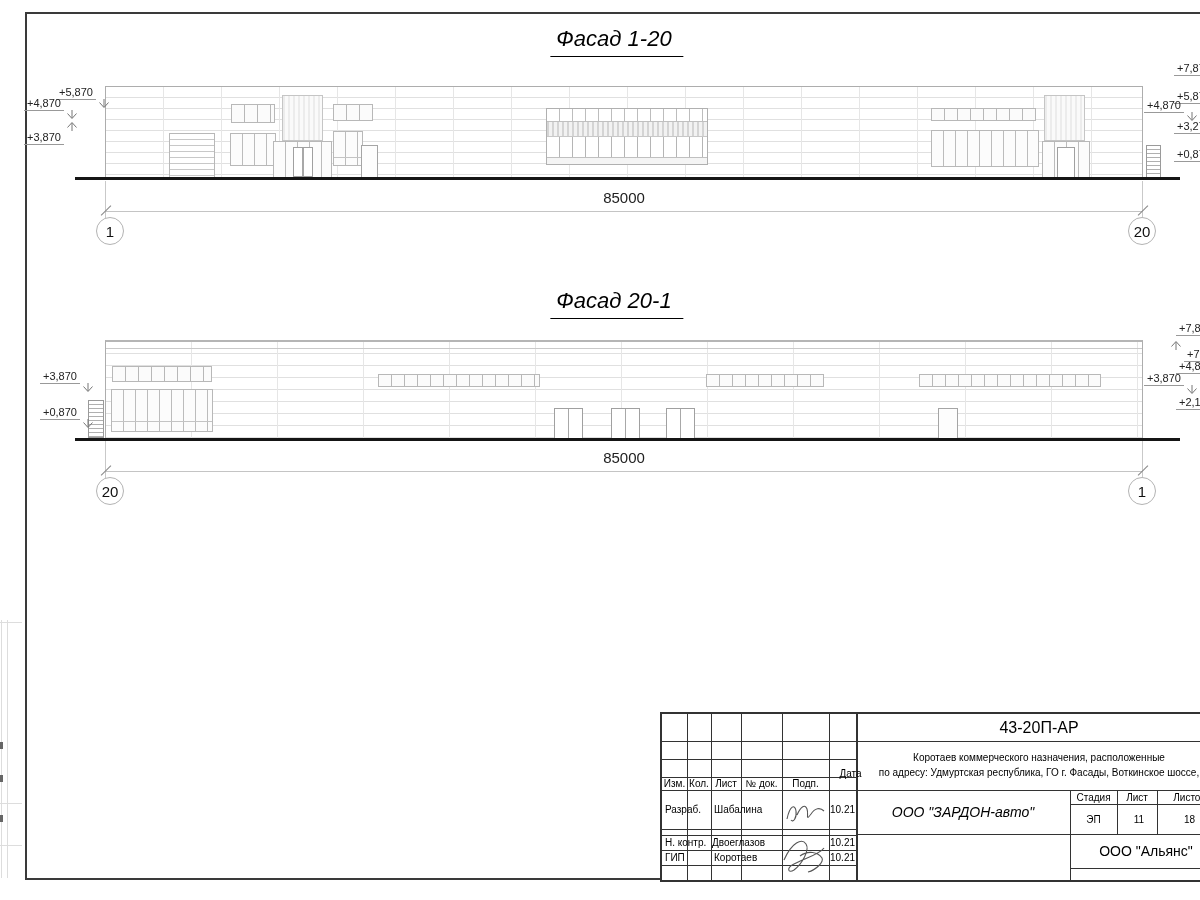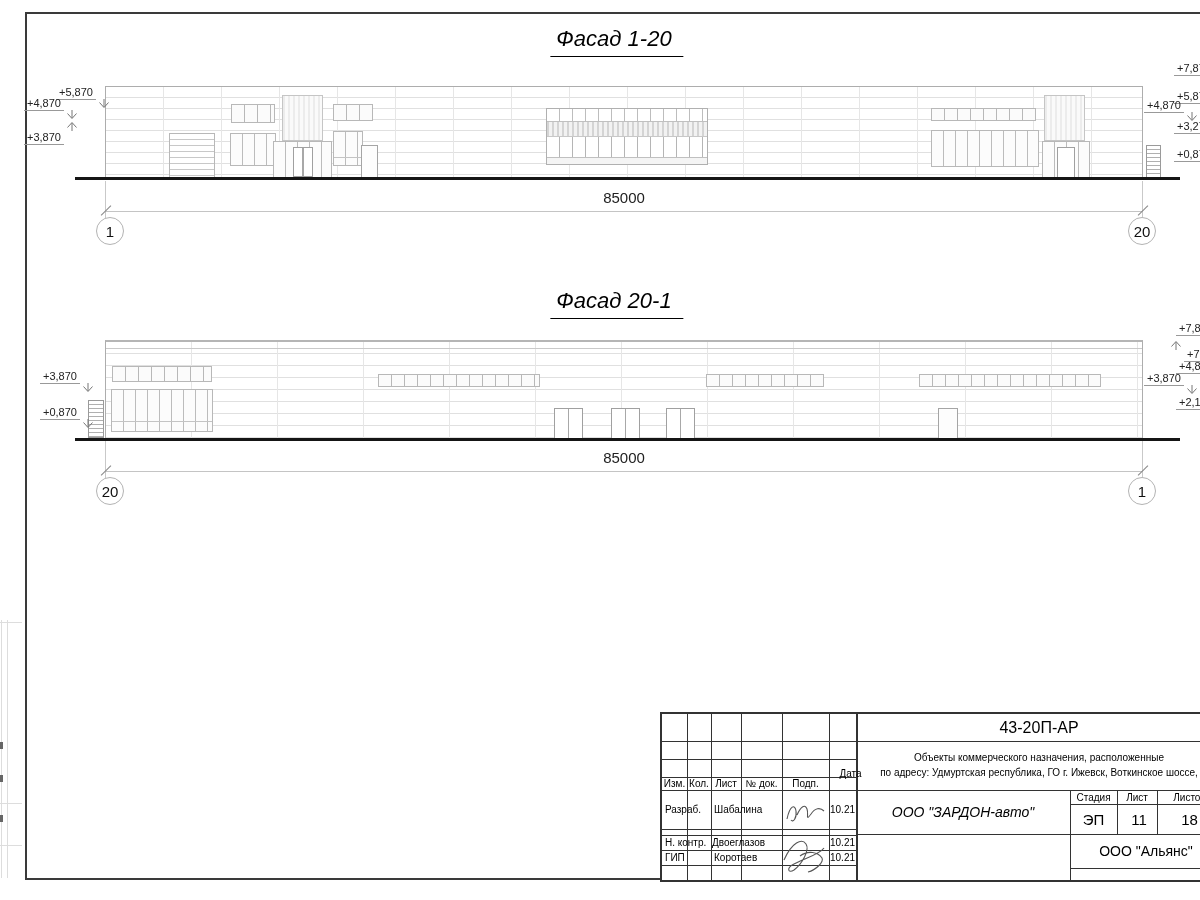--- a/index.html
+++ b/index.html
@@ -58,21 +58,21 @@
       border-left:2px solid #333;border-top:2px solid #333;border-bottom:2px solid #333;background:#fff;}
   .tl-h{position:absolute;height:1px;background:#333;}
   .tl-v{position:absolute;width:1px;background:#333;}
   .tl-v.main{width:2px;}
   .tl-cell{position:absolute;display:flex;align-items:center;justify-content:center;color:#000;text-align:center;}
   .tl-cell.left{justify-content:flex-start;padding-left:3px;box-sizing:border-box;}
   .tb-code{font-size:16px;}
   .tb-desc{font-size:10px;line-height:1.45;flex-direction:column;}
   .tb-company{font-size:14px;font-style:italic;}
   .tb-small{font-size:10px;}
-  .tb-val{font-size:15px;}
+  .tb-val{font-size:10px;}
   .tb-doc{font-size:11px;}
   .tb-contr{font-size:14px;}
   .sig{position:absolute;}
   .sig path{stroke:#555;stroke-width:1.1;fill:none;}
 </style>
 </head>
 <body>
 
 <div class="frame-line" style="left:25px;top:12px;width:1175px;height:2px;"></div>
 <div class="frame-line" style="left:25px;top:12px;width:2px;height:868px;"></div>
@@ -259,22 +259,22 @@
   <div class="tl-h" style="left:0;top:45px;width:194px;"></div>
   <div class="tl-h" style="left:0;top:63px;width:194px;"></div>
   <div class="tl-h" style="left:0;top:76px;width:194px;"></div>
   <div class="tl-h" style="left:0;top:115px;width:194px;"></div>
   <div class="tl-h" style="left:0;top:121px;width:194px;"></div>
   <div class="tl-h" style="left:0;top:136px;width:194px;"></div>
   <div class="tl-h" style="left:0;top:151px;width:194px;"></div>
 
   <div class="tl-cell tb-code" style="left:194px;top:0;width:366px;height:27px;">43-20П-АР</div>
   <div class="tl-cell tb-desc" style="left:194px;top:27px;width:366px;height:49px;">
-    <div>Объекты коммерческого назначения, расположенные</div>
-    <div>по адресу: Удмуртская республика, ГО г. Ижевск, Воткинское шоссе,</div>
+    <div>Коротаев коммерческого назначения, расположенные</div>
+    <div>по адресу: Удмуртская республика, ГО г. Фасады, Воткинское шоссе,</div>
   </div>
   <div class="tl-cell tb-company" style="left:194px;top:76px;width:214px;height:44px;">ООО "ЗАРДОН-авто"</div>
   <div class="tl-cell tb-small" style="left:408px;top:76px;width:47px;height:14px;">Стадия</div>
   <div class="tl-cell tb-small" style="left:455px;top:76px;width:40px;height:14px;">Лист</div>
   <div class="tl-cell tb-small" style="left:495px;top:76px;width:65px;height:14px;">Листов</div>
   <div class="tl-cell tb-val" style="left:408px;top:90px;width:47px;height:30px;">ЭП</div>
   <div class="tl-cell tb-val" style="left:457px;top:90px;width:40px;height:30px;">11</div>
   <div class="tl-cell tb-val" style="left:495px;top:90px;width:65px;height:30px;">18</div>
   <div class="tl-cell tb-contr" style="left:408px;top:120px;width:152px;height:34px;">ООО "Альянс"</div>
 

